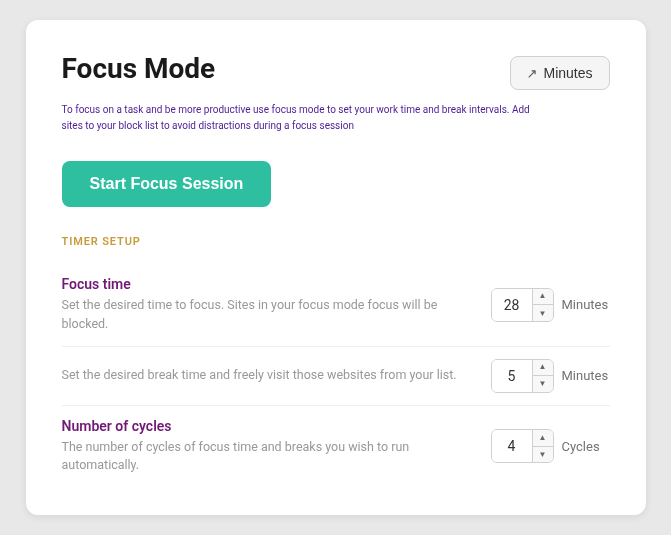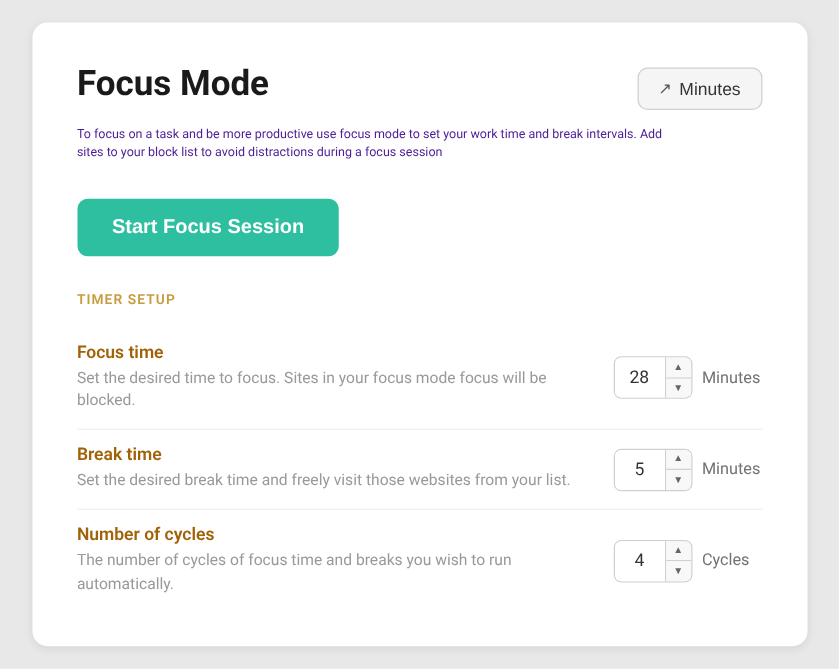--- a/index.html
+++ b/index.html
@@ -108,21 +108,21 @@
     }
 
     .timer-info {
       flex: 1;
       padding-right: 20px;
     }
 
     .timer-label {
       font-size: 14px;
       font-weight: 600;
-      color: #a16207;
+      color: #701a75;
       margin-bottom: 4px;
     }
 
     .timer-desc {
       font-size: 12.5px;
       color: #999;
       line-height: 1.5;
     }
 
     .timer-control {
@@ -216,21 +216,20 @@
             <button class="spinner-btn">▲</button>
             <button class="spinner-btn">▼</button>
           </div>
         </div>
         <span class="unit-label">Minutes</span>
       </div>
     </div>
 
     <div class="timer-row">
       <div class="timer-info">
-        <div class="timer-label">Break time</div>
         <div class="timer-desc">Set the desired break time and freely visit those websites from your list.</div>
       </div>
       <div class="timer-control">
         <div class="number-input-wrapper">
           <div class="number-value">5</div>
           <div class="spinner-btns">
             <button class="spinner-btn">▲</button>
             <button class="spinner-btn">▼</button>
           </div>
         </div>

